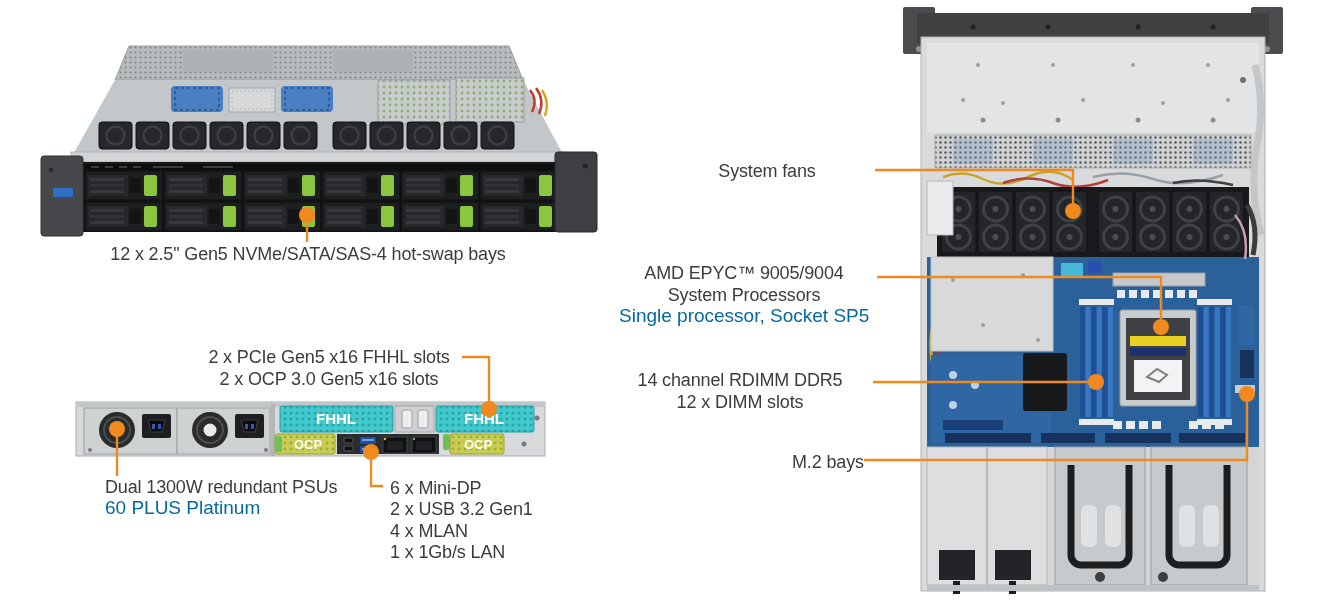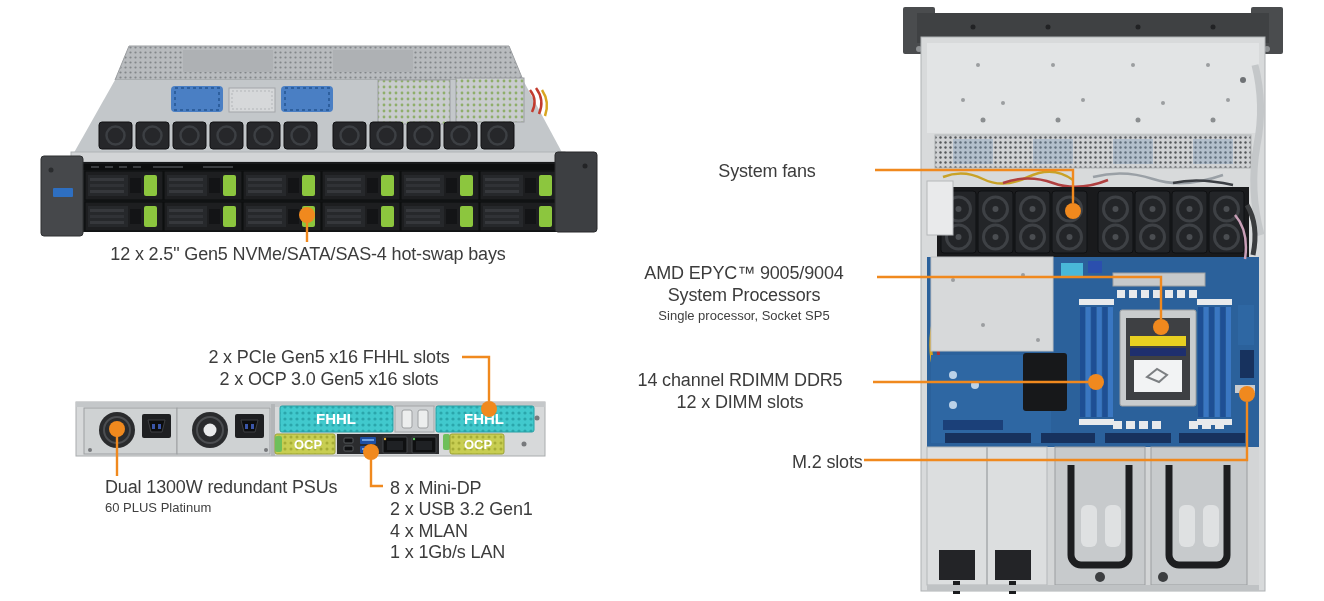--- a/index.html
+++ b/index.html
@@ -2,21 +2,21 @@
 <html><head>
 <meta charset="utf-8">
 <style>
   *{box-sizing:border-box}
   html,body{margin:0;padding:0;background:#fff}
   body{font-family:"Liberation Sans","DejaVu Sans",sans-serif}
   #canvas{position:relative;width:1324px;height:601px;background:#fff;overflow:hidden}
   .illus{position:absolute}
   .overlay{position:absolute;left:0;top:0;pointer-events:none}
   .label{position:absolute;color:#3c3c3c;font-size:18px;line-height:22px;letter-spacing:-0.15px;white-space:nowrap}
-  .label .sub{color:#404040;font-size:13px;line-height:19px;letter-spacing:0}
+  .label .sub{color:#0369a1;font-size:19px;line-height:19px;letter-spacing:0}
   .right{text-align:center}
   .center{text-align:center;white-space:normal}
   .ports div{line-height:21.3px}
 </style>
 </head>
 <body>
 
 <div id="canvas">
 
   <svg class="illus" style="left:33px;top:30px" width="570" height="212" viewBox="0 0 570 212">
@@ -431,34 +431,34 @@
     <div>2 x PCIe Gen5 x16 FHHL slots</div>
     <div>2 x OCP 3.0 Gen5 x16 slots</div>
   </div>
 
   <div class="label" style="left:105px;top:476px">
     <div>Dual 1300W redundant PSUs</div>
     <div class="sub">60 PLUS Platinum</div>
   </div>
 
   <div class="label ports" style="left:390px;top:478px">
-    <div>8 x Mini-DP</div>
+    <div>6 x Mini-DP</div>
     <div>2 x USB 3.2 Gen1</div>
     <div>4 x MLAN</div>
     <div>1 x 1Gb/s LAN</div>
   </div>
 
   <div class="label right" style="left:667px;top:160px;width:200px">System fans</div>
 
   <div class="label right" style="left:619px;top:262px;width:250px">
     <div>AMD EPYC™ 9005/9004</div>
     <div>System Processors</div>
     <div class="sub">Single processor, Socket SP5</div>
   </div>
 
   <div class="label right" style="left:615px;top:369px;width:250px">
     <div>14 channel RDIMM DDR5</div>
     <div>12 x DIMM slots</div>
   </div>
 
-  <div class="label" style="left:792px;top:451px">M.2 slots</div>
+  <div class="label" style="left:792px;top:451px">M.2 bays</div>
 
 </div>
 
 </body></html>

